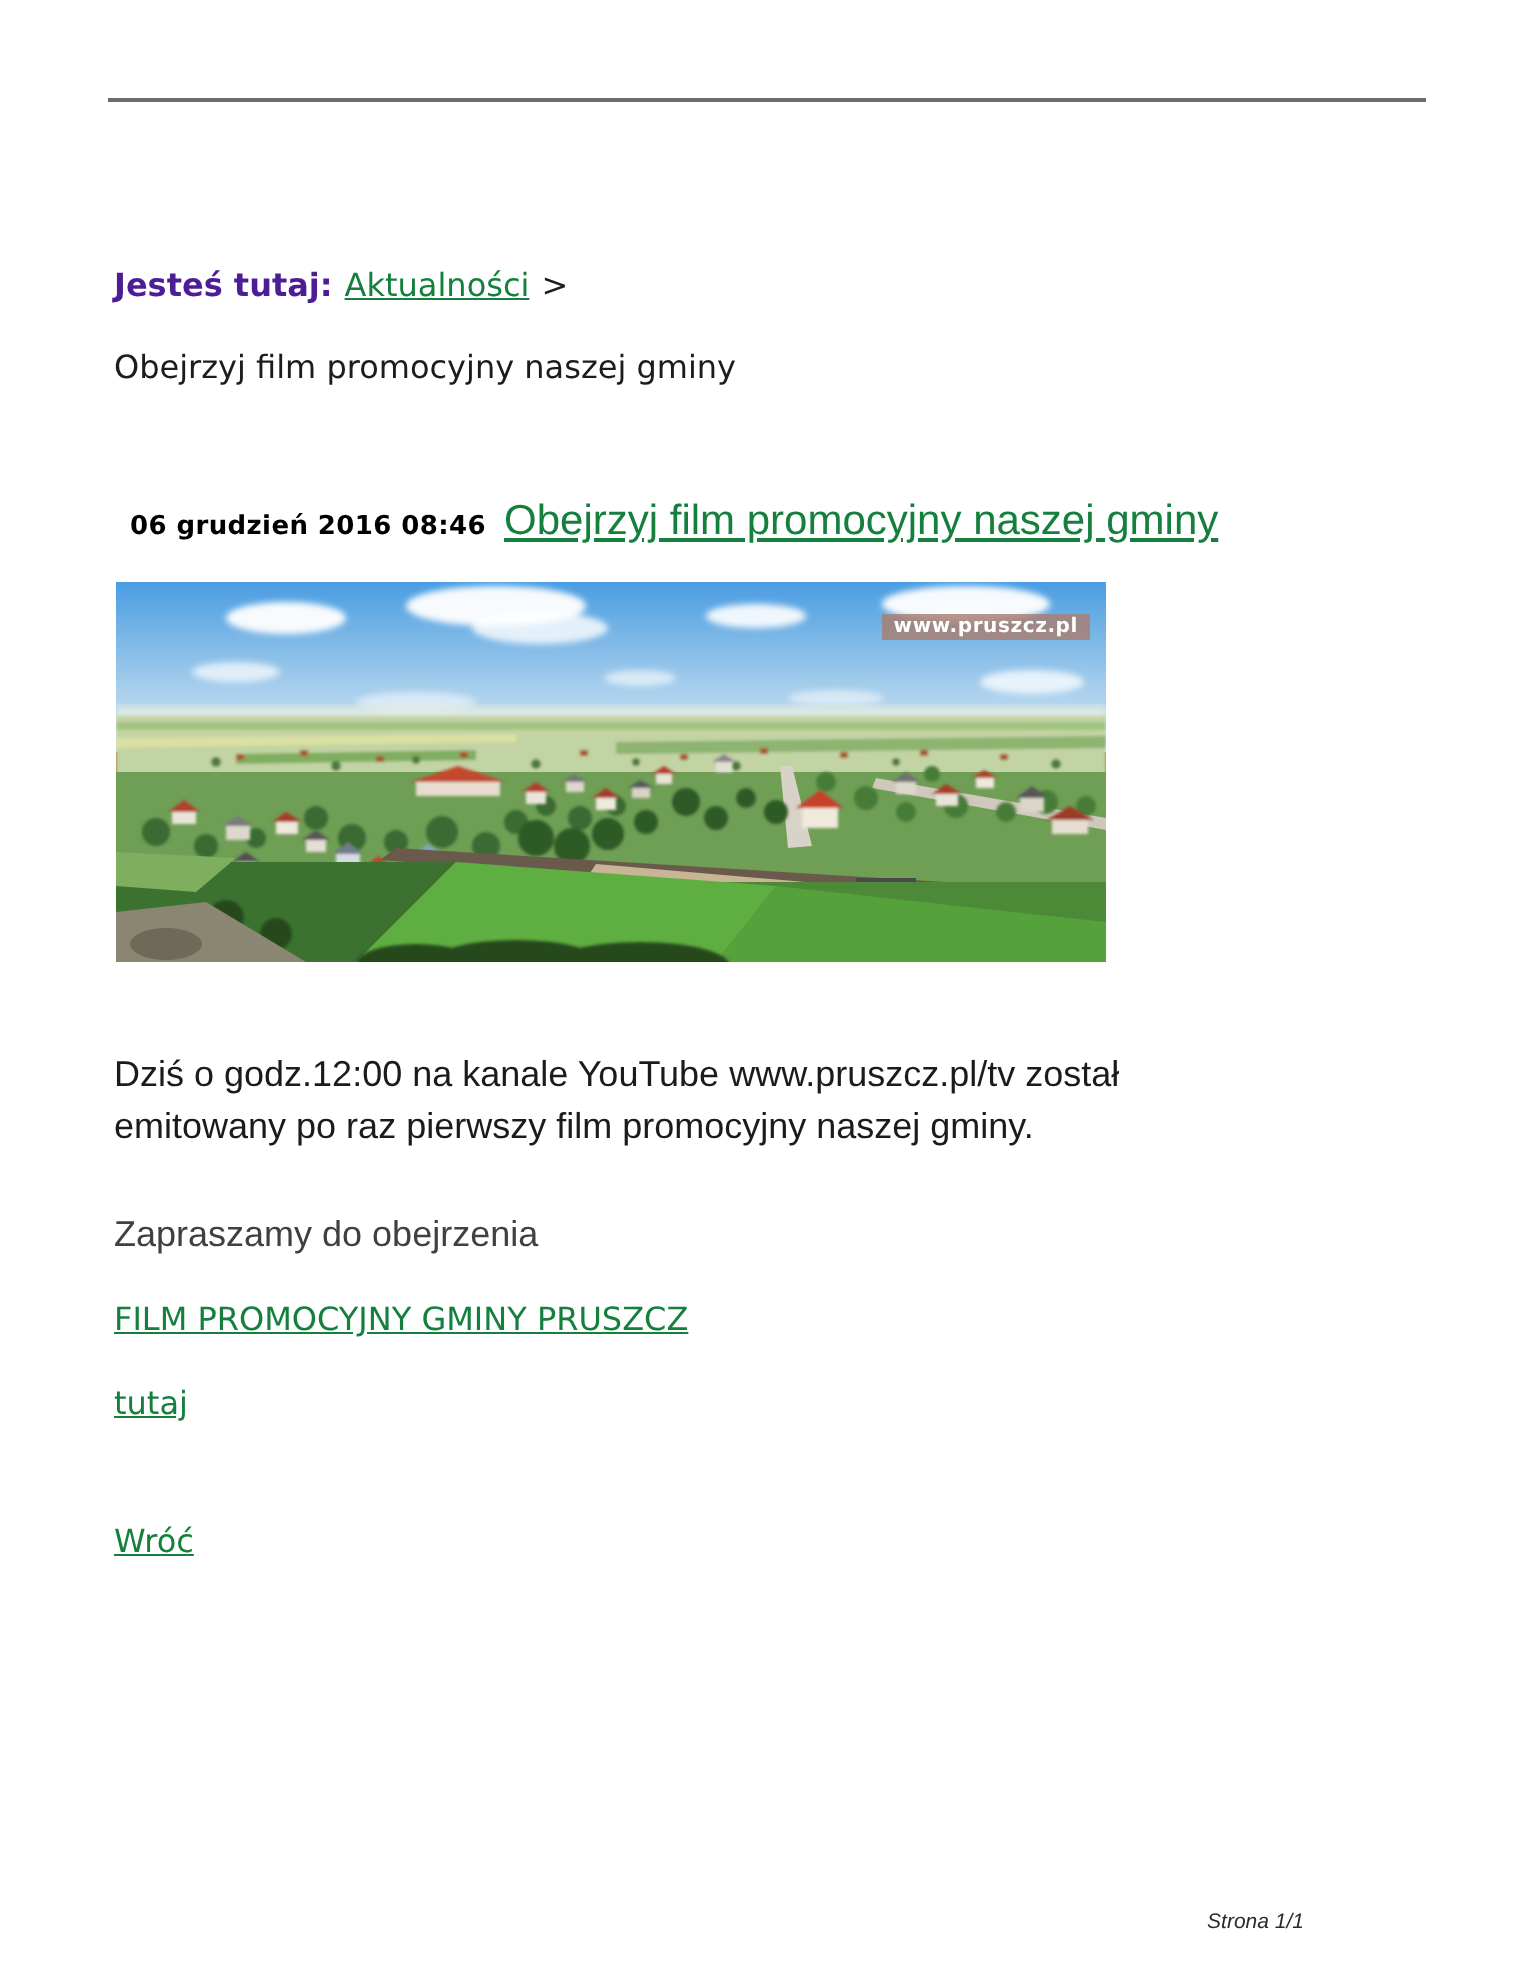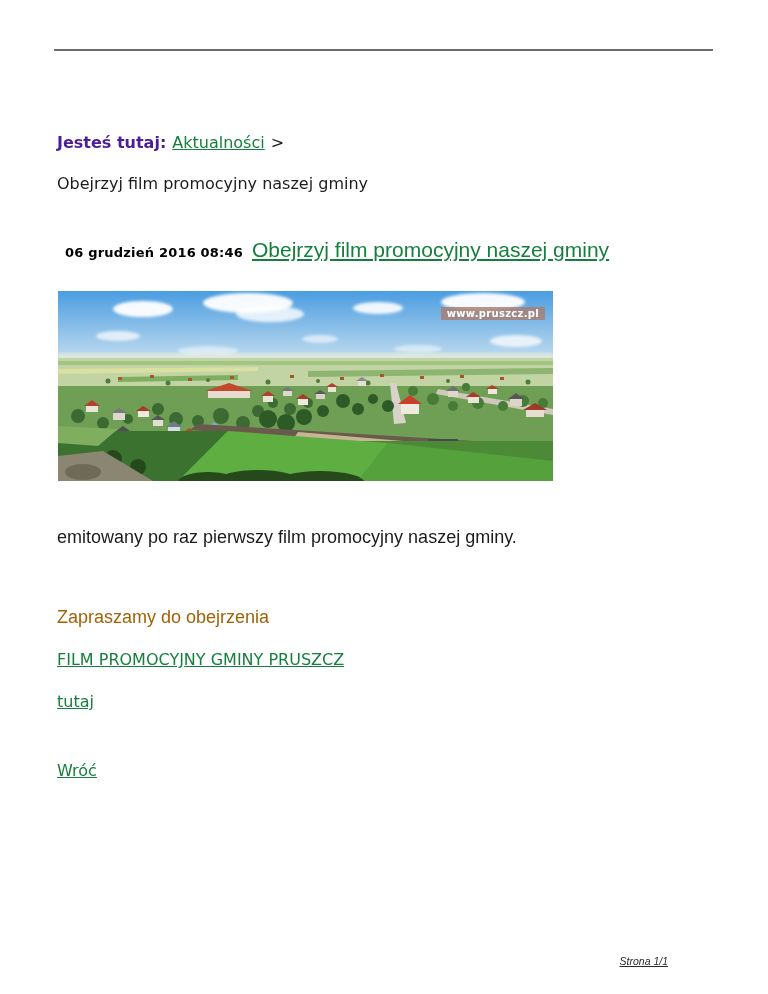--- a/index.html
+++ b/index.html
@@ -12,52 +12,52 @@
 
   .breadcrumb { position:absolute; left:57px; top:133px; margin:0; font-size:16px; white-space:nowrap; }
   .bc-label { font-weight:bold; color:#4c1d95; }
   .bc-link { margin:0 6px 0 6px; }
   .bc-sep { color:#1c1c1c; }
 
   a { color:#15803d; text-decoration:underline; cursor:pointer; }
 
   .article-title { position:absolute; left:57px; top:174px; margin:0; font-size:16px; }
 
-  .post-head { position:absolute; left:65px; top:238px; display:flex; align-items:baseline; white-space:nowrap; }
+  .post-head { position:absolute; left:65px; top:249px; display:flex; align-items:baseline; white-space:nowrap; }
   .post-date { font-weight:bold; font-size:13px; color:#000; letter-spacing:0.2px; }
   .post-title-link { font-family:"Liberation Sans", sans-serif; font-size:21px; margin-left:9px; }
 
   .photo { position:absolute; left:58px; top:291px; width:495px; height:190px; background:#a16207; }
   .photo svg { display:block; width:100%; height:100%; }
   .watermark {
     position:absolute; top:16px; right:8px; height:13px; line-height:13px;
     padding:0 6px; background:rgba(168,126,112,0.82); color:#ffffff;
     font-size:10px; font-weight:bold; letter-spacing:0.3px;
   }
 
   .body-par {
     position:absolute; left:57px; top:524px;
     font-family:"Liberation Sans", sans-serif; font-size:18px; line-height:26px; color:#1b1b1b;
   }
   .invite {
     position:absolute; left:57px; top:607px; margin:0;
-    font-family:"Liberation Sans", sans-serif; font-size:18px; color:#a16207;
+    font-family:"Liberation Sans", sans-serif; font-size:18px; color:#404040;
   }
 
   .list-link { position:absolute; left:57px; font-size:16px; white-space:nowrap;text-align:center; }
   .film-link  { top:650px; }
   .print-link { top:692px; }
   .back-link  { top:761px; }
 
   .footer {
     position:absolute; left:0; top:955px; width:768px; height:16px;
     font-family:"Liberation Sans", sans-serif; font-style:italic; font-size:10.5px; color:#2a2a2a;
   }
   .footer-url { position:absolute; left:54px; top:0; }
-  .footer-page { position:absolute; right:100px; top:0;text-decoration:underline; }
+  .footer-page { position:absolute; right:116px; top:0; }
 </style>
 </head>
 <body>
 
 <div id="page">
 
   <div class="rule"></div>
 
   <p class="breadcrumb"><span class="bc-label">Jesteś tutaj:</span><a class="bc-link">Aktualności</a><span class="bc-sep">&gt;</span></p>
 
@@ -243,20 +243,21 @@
         <circle cx="55" cy="168" r="9"></circle>
         <circle cx="80" cy="176" r="8"></circle>
       </g>
       <polygon points="0,165 45,160 95,190 0,190" fill="#8a8672"></polygon>
       <ellipse cx="25" cy="181" rx="18" ry="8" fill="#6f6a58"></ellipse>
     </svg>
     <div class="watermark">www.pruszcz.pl</div>
   </div>
 
   <div class="body-par">
+    <div>Dziś o godz.12:00 na kanale YouTube www.pruszcz.pl/tv  został</div>
     <div>emitowany po raz pierwszy film promocyjny naszej gminy.</div>
   </div>
 
   <p class="invite">Zapraszamy do obejrzenia</p>
 
   <a class="list-link film-link">FILM PROMOCYJNY GMINY PRUSZCZ</a>
   <a class="list-link print-link">tutaj</a>
   <a class="list-link back-link">Wróć</a>
 
   <div class="footer">

